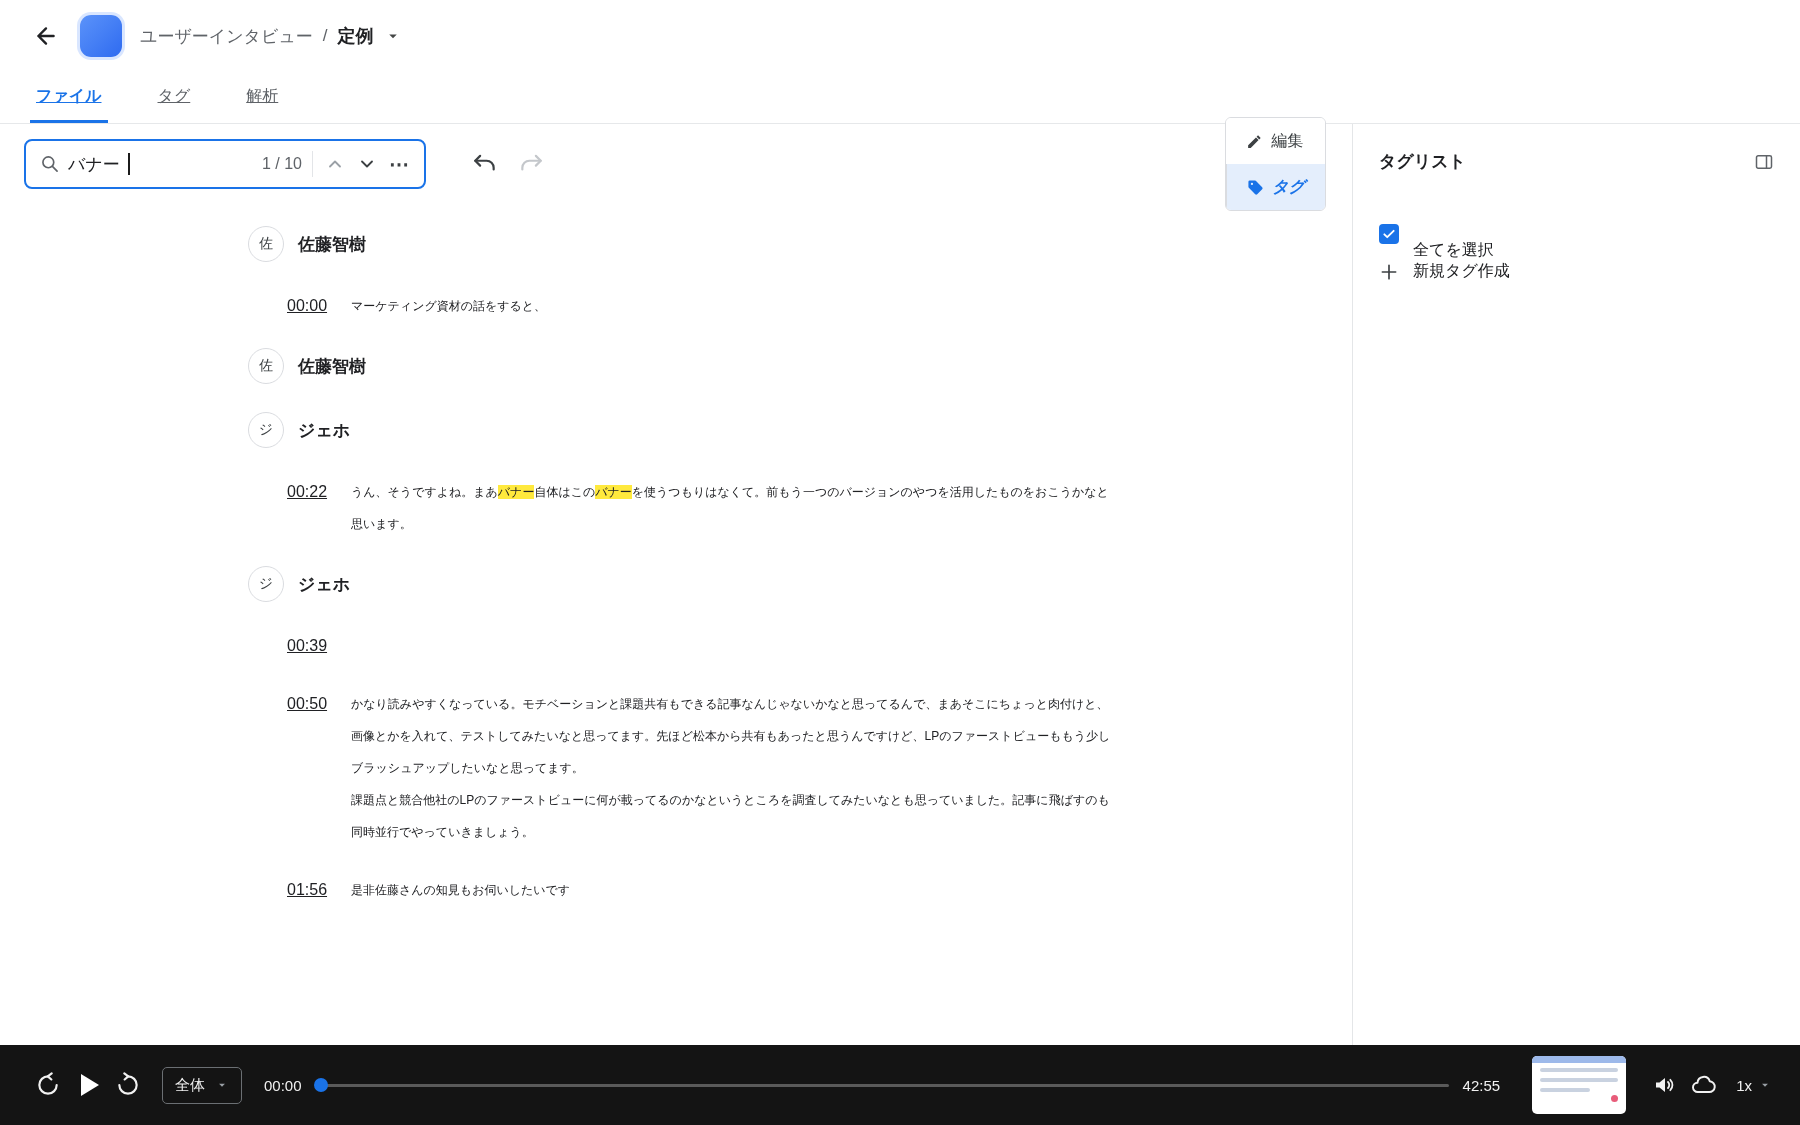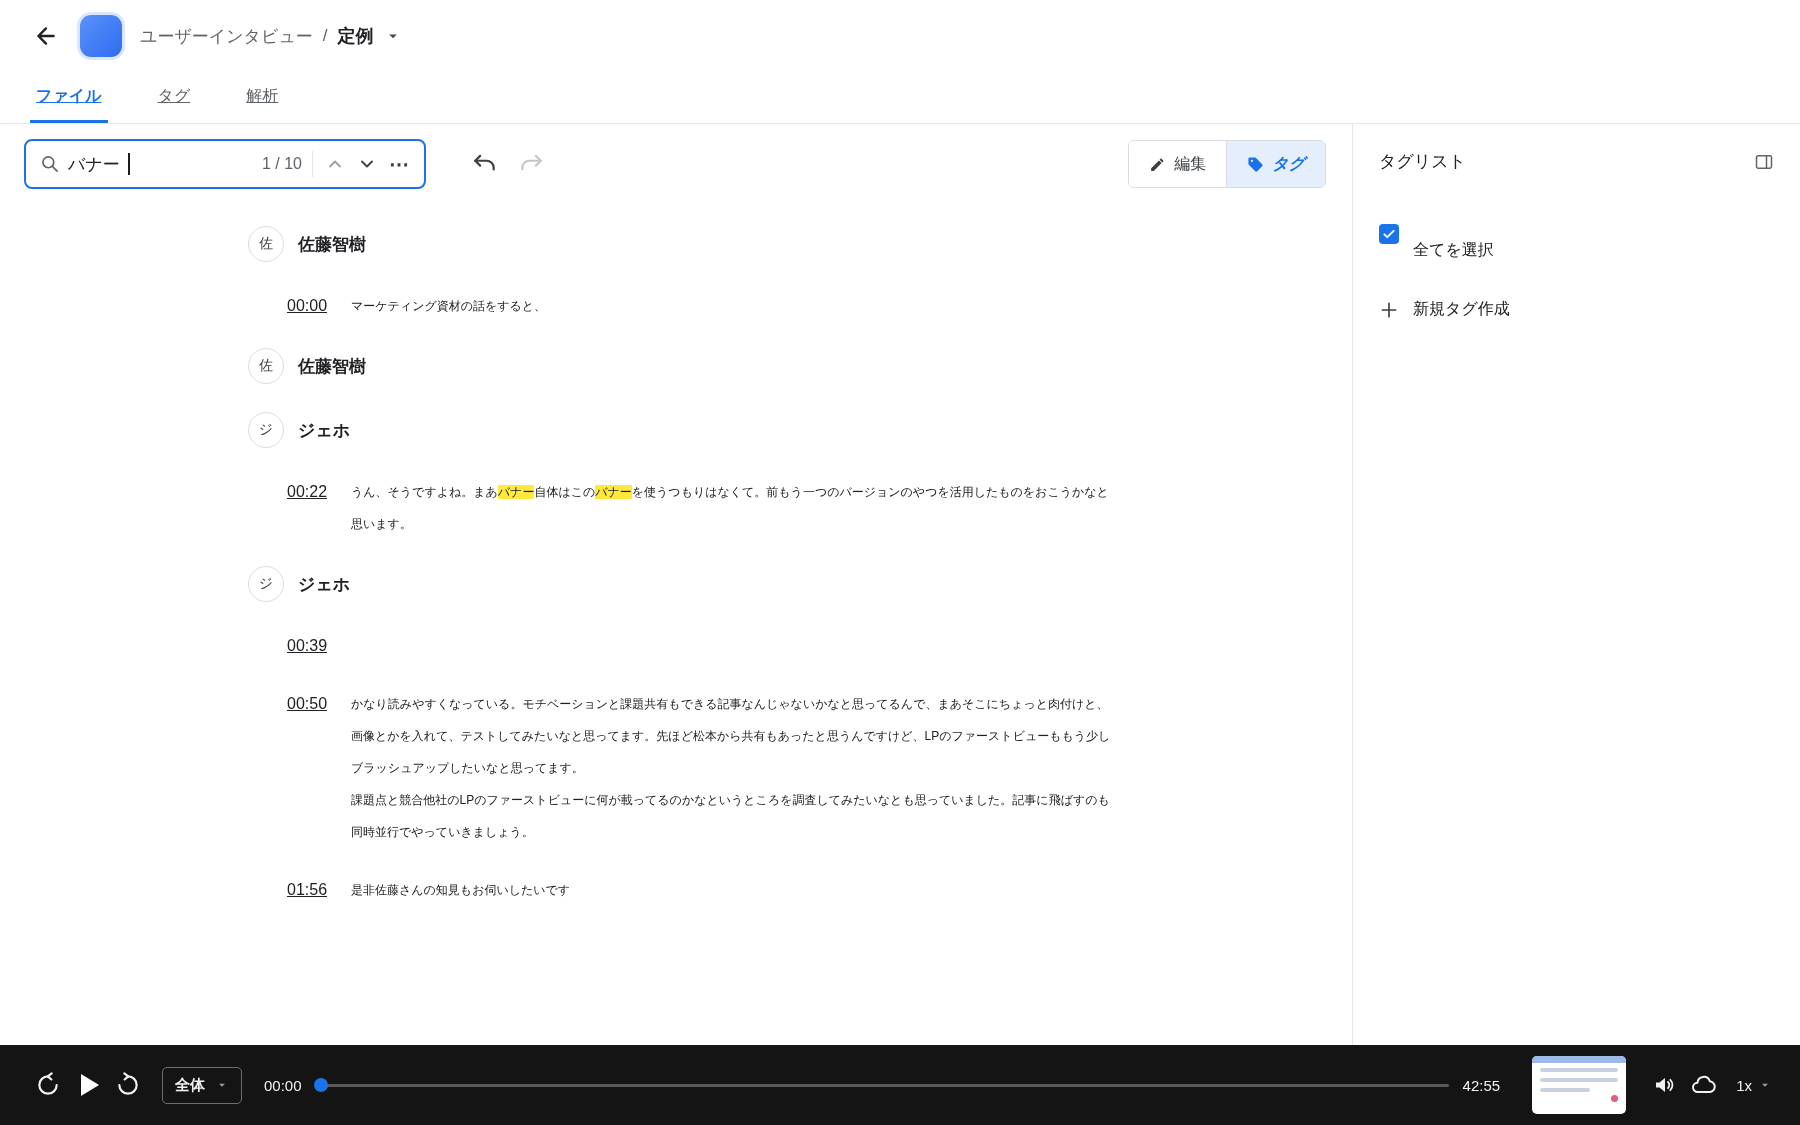--- a/index.html
+++ b/index.html
@@ -49,21 +49,21 @@
   .caret-bar { width:2px; height:22px; background:#1b1b1b; display:inline-block; }
   .match-count { margin-left:auto; font-size:16px; color:#5f6368; white-space:nowrap; }
   .vdiv { width:1px; height:26px; background:#e3e5e8; margin:0 2px; }
   .sb-btn { background:none; border:none; cursor:pointer; display:flex; align-items:center; padding:2px; }
   .nav-up { color:#9aa0a6; }
   .nav-down { color:#3c4043; }
   .more-btn { color:#3c4043; font-size:20px; font-weight:bold; letter-spacing:1px; }
   .undo-btn { margin-left:44px; color:#3c4043; }
   .redo-btn { margin-left:16px; color:#c4c7cb; }
   .spacer { flex:1; }
-  .segmented { display:flex; border:1px solid #dadce0; border-radius:6px; overflow:hidden; margin-right:2px; }
+  .segmented { display:flex; border:1px solid #dadce0; border-radius:6px; overflow:hidden; margin-right:2px;flex-direction:column; }
   .seg-btn { display:flex; align-items:center; gap:8px; height:46px; padding:0 20px; background:#fff;
     border:none; font-size:16px; color:#3c4043; cursor:pointer; }
   .seg-btn.tag-active { background:#e4eefc; color:var(--accent,#1a73e8); font-weight:bold; font-style:italic; }
   .seg-btn + .seg-btn { border-left:1px solid #dadce0; }
 
   
   .transcript { flex:1; overflow:hidden; padding:36px 0 0 248px; }
   .speaker-row { display:flex; align-items:center; gap:14px; margin-bottom:28px; height:36px; }
   .avatar-chip { width:36px; height:36px; border-radius:50%; border:1px solid #dadce0; background:#fff;
     display:flex; align-items:center; justify-content:center; font-size:14px; color:#3c4043; }
@@ -71,40 +71,40 @@
   .segment { display:flex; gap:16px; padding-left:39px; margin-bottom:26px; }
   .timestamp { font-size:16px; color:#202124; text-decoration:underline; flex-shrink:0; width:48px;
     cursor:pointer; line-height:32px; }
   .seg-text { width:762px; font-size:12px; line-height:32px; color:#202124; white-space:pre-wrap; cursor:text; }
   .hl-current { background:var(--hl-current,#f7a427); }
   .hl-match { background:var(--hl-match,#ffe93d); }
 
   
   .sidebar { width:448px; border-left:1px solid #e4e6e8; padding:26px 26px 0 26px; background:#fff; flex-shrink:0; }
   .sidebar-head { display:flex; align-items:center; justify-content:space-between; }
-  .sidebar-title { font-size:17px; font-weight:normal; color:#202124; }
+  .sidebar-title { font-size:17px; font-weight:bold; color:#202124; }
   .panel-btn { color:#5f6368; }
   .select-all { display:flex; align-items:center; gap:14px; margin-top:34px; cursor:pointer; }
   .checkbox { width:20px; height:20px; border-radius:4px; background:var(--accent,#1a73e8);
     display:flex; align-items:center; justify-content:center; color:#fff; flex-shrink:0; }
   .select-all-label { font-size:16px; color:#202124;margin-top:33px; }
-  .new-tag { display:flex; align-items:center; gap:14px; margin-top:38px; background:none; border:none;
+  .new-tag { display:flex; align-items:center; gap:14px; background:none; border:none;
     cursor:pointer; font-size:16px; color:#202124; }
   .plus-icon { display:flex; color:#3c4043; }
 
   
   .player { height:80px; background:var(--player-bg,#141414); display:flex; align-items:center;
     padding:0 28px; flex-shrink:0; color:#fff; }
   .pbtn { background:none; border:none; color:#f1f1f1; cursor:pointer; display:flex; align-items:center;
     justify-content:center; width:40px; height:40px; }
   .flip { transform:scaleX(-1); }
   .play-tri { width:0; height:0; border-left:18px solid #fff; border-top:11px solid transparent;
     border-bottom:11px solid transparent; margin-left:4px; }
   .scope-btn { display:flex; align-items:center; gap:10px; border:1px solid #6b6f73; border-radius:5px;
-    background:transparent; color:#f1f1f1; font-size:15px; padding:8px 12px; margin:0 8px 0 14px; cursor:pointer;font-weight:bold; }
+    background:transparent; color:#f1f1f1; font-size:15px; padding:8px 12px; margin:0 8px 0 14px; cursor:pointer; }
   .ptime { font-size:15px; color:#f1f1f1; margin:0 14px; white-space:nowrap; }
   .track { flex:1; height:3px; background:#5a5a5a; border-radius:2px; position:relative; cursor:pointer; }
   .knob { position:absolute; left:-2px; top:50%; transform:translateY(-50%); width:14px; height:14px;
     border-radius:50%; background:var(--accent,#2f80ed); }
   .thumb { width:94px; height:58px; background:#fff; border-radius:5px; margin:0 18px; position:relative;
     overflow:hidden; cursor:pointer; flex-shrink:0; }
   .thumb .bar { position:absolute; left:8px; right:8px; height:4px; background:#c9d2e0; border-radius:2px; }
   .thumb .b1 { top:12px; } .thumb .b2 { top:22px; } .thumb .b3 { top:32px; width:50px; right:auto; }
   .thumb .strip { position:absolute; top:0; left:0; right:0; height:7px; background:#9db9ea; }
   .thumb .rdot { position:absolute; right:8px; bottom:12px; width:7px; height:7px; border-radius:50%; background:#e85c7a; }

